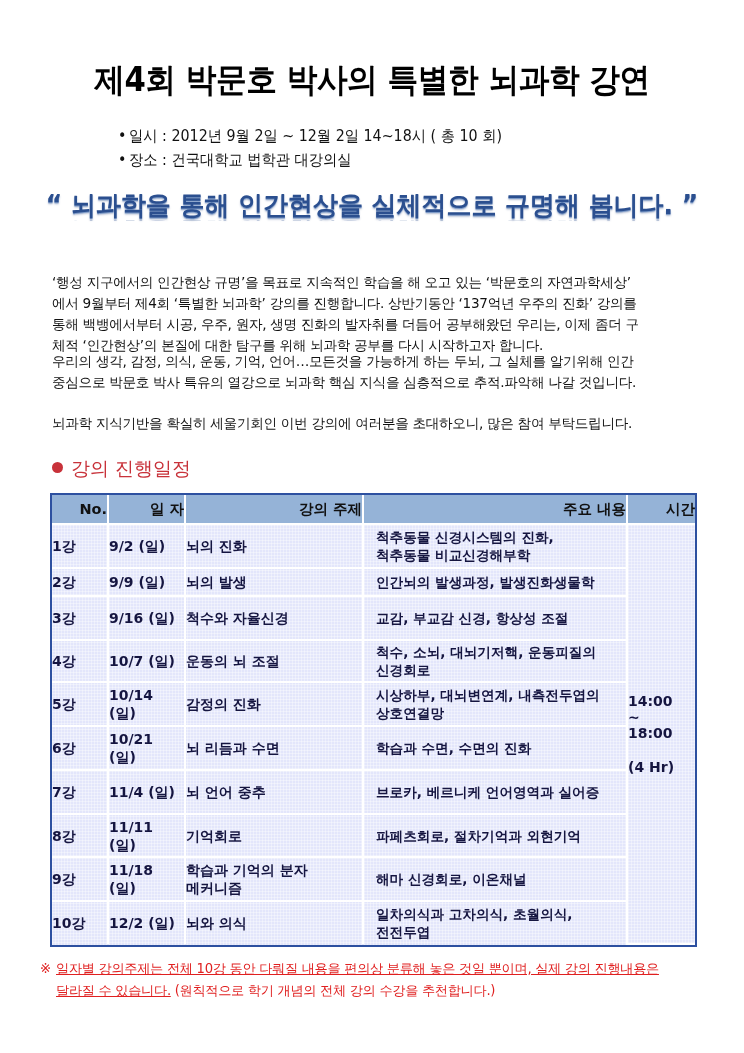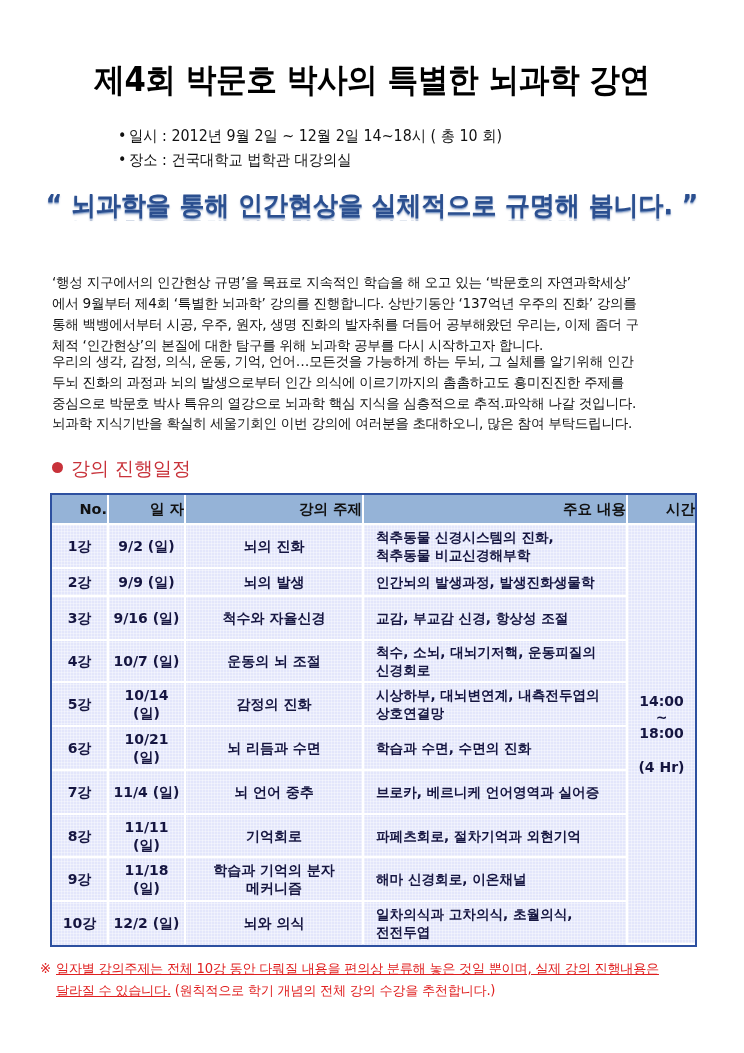--- a/index.html
+++ b/index.html
@@ -49,21 +49,21 @@
         linear-gradient(90deg, rgba(255,255,255,0.35) 1px, transparent 1px);
       background-size: 3px 3px;
     }
     table { border-collapse: collapse; width: 100%; height: 100%; table-layout: fixed; }
     th {
       background: #95b3d7; font-weight: bold; font-size: 14.5px; color: #111; height: 29px;
       border-right: 2px solid #ffffff; border-bottom: 2px solid #ffffff; text-align: right;
     }
     th:last-child { border-right: none; }
     td {
-      font-size: 13.6px; color: #151540; text-align: center; vertical-align: middle;
+      font-size: 13.6px; color: #151540; text-align: left; vertical-align: middle;
       border-right: 2px solid #ffffff; border-bottom: 2px solid #ffffff; line-height: 18px;
     }
     td.no, td.date, td.topic { font-weight: bold; font-size: 14px; color: #151540; }
     td.content { text-align: left; padding-left: 12px; font-weight: bold; }
     td.time { border-right: none; font-weight: bold; font-size: 14px; line-height: 20px; }
     tr:last-child td { border-bottom: none; }
     .time-inner .tilde { line-height: 12px; }
 
     .note {
       position: absolute; left: 40px; top: 958px; width: 660px; font-size: 13.2px; line-height: 22px;
@@ -92,21 +92,20 @@
 
 <div class="para p1">
   <div class="line"> ‘행성 지구에서의 인간현상 규명’을 목표로 지속적인 학습을 해 오고 있는 ‘박문호의 자연과학세상’</div>
   <div class="line">에서 9월부터 제4회 ‘특별한 뇌과학’ 강의를 진행합니다. 상반기동안 ‘137억년 우주의 진화’ 강의를</div>
   <div class="line">통해 백뱅에서부터 시공, 우주, 원자, 생명 진화의 발자취를 더듬어 공부해왔던 우리는, 이제 좀더 구</div>
   <div class="line">체적 ‘인간현상’의 본질에 대한 탐구를 위해 뇌과학 공부를 다시 시작하고자 합니다.</div>
 </div>
 
 <div class="para p2">
   <div class="line">우리의 생각, 감정, 의식, 운동, 기억, 언어…모든것을 가능하게 하는 두뇌,  그 실체를 알기위해 인간</div>
-  <div class="line">두뇌  진화의 과정과 뇌의 발생으로부터 인간 의식에 이르기까지의 촘촘하고도 흥미진진한 주제를</div>
   <div class="line">중심으로 박문호 박사 특유의 열강으로 뇌과학 핵심 지식을 심층적으로 추적.파악해 나갈 것입니다.</div>
 </div>
 
 <div class="para p3">
   <div class="line">뇌과학 지식기반을 확실히 세울기회인 이번 강의에 여러분을 초대하오니, 많은 참여 부탁드립니다.</div>
 </div>
 
 <div class="section-title">
   <span class="dot"></span><span>강의 진행일정</span>
 </div>

